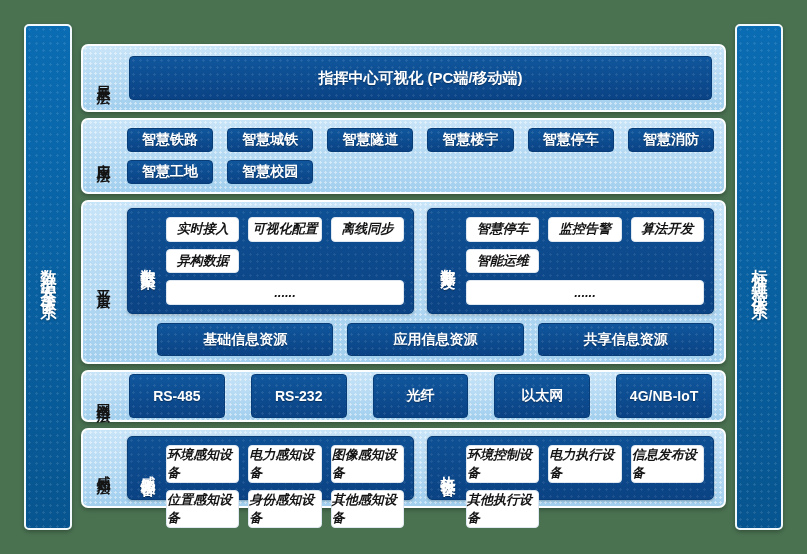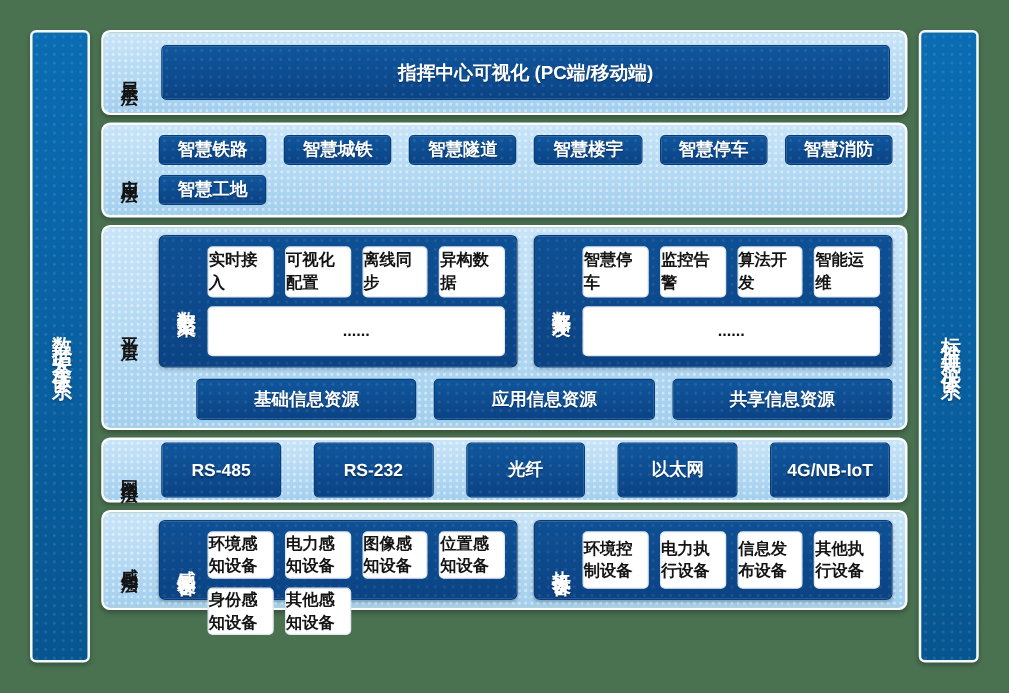--- a/index.html
+++ b/index.html
@@ -23,21 +23,21 @@
     background-size:7px 7px,100% 100%;
     display:flex;align-items:center;justify-content:center;
     box-shadow:0 2px 4px rgba(0,0,0,.28);
   }
   .pillar .v-text{
     writing-mode:vertical-rl;text-orientation:upright;
     color:#fff;font-size:16px;font-weight:700;letter-spacing:7px;
     text-shadow:0 1px 2px rgba(0,0,0,.35);
   }
   
-  .center{flex:1;display:flex;flex-direction:column;gap:6px;min-width:0;}
+  .center{flex:1;display:flex;flex-direction:column;gap:6px;min-width:0;margin-top:20px;}
   .layer{
     box-sizing:border-box;
     border:2px solid #fbfdfe;border-radius:7px;
     background-image:
       radial-gradient(rgba(255,255,255,.45) 1px, transparent 1.2px),
       linear-gradient(180deg,#c8e4f8,#a2cfee);
     background-size:5px 5px,100% 100%;
     box-shadow:0 2px 4px rgba(0,0,0,.28);
     display:flex;align-items:stretch;gap:10px;
     padding:6px 10px 6px 8px;
@@ -83,22 +83,22 @@
     display:flex;gap:9px;padding:8px 9px;
     box-shadow:0 1px 3px rgba(0,0,0,.25);
   }
   .group-label{
     flex:0 0 20px;align-self:center;
     writing-mode:vertical-rl;text-orientation:upright;
     color:#fff;font-size:15px;font-weight:700;letter-spacing:2px;
     text-shadow:0 1px 1px rgba(0,0,0,.35);
   }
   .group-grid{
-    flex:1;display:grid;grid-template-columns:1fr 1fr 1fr 1fr;
-    grid-auto-rows:1fr;gap:7px 9px;
+    flex:1;display:grid;grid-template-columns:1fr 1fr 1fr;
+    grid-auto-rows:1fr;gap:7px 9px;font-style:italic;
   }
   .white-box{
     background:#fff;border-radius:4px;border:1px solid #dfe8f0;
     display:flex;align-items:center;justify-content:center;
     font-size:13px;font-weight:700;color:#141414;
   }
   .span-2{grid-column:1 / -1;}
   .resources{display:flex;gap:14px;height:33px;flex:0 0 33px;padding-left:30px;}
   .resources .btn-dark{flex:1;}
   
@@ -126,20 +126,21 @@
     <section class="layer layer-application">
       <div class="layer-label">应用层</div>
       <div class="app-grid">
         <div class="btn-dark">智慧铁路</div>
         <div class="btn-dark">智慧城铁</div>
         <div class="btn-dark">智慧隧道</div>
         <div class="btn-dark">智慧楼宇</div>
         <div class="btn-dark">智慧停车</div>
         <div class="btn-dark">智慧消防</div>
         <div class="btn-dark">智慧工地</div>
+        <div class="btn-dark">智慧校园</div>
       </div>
     </section>
 
     <section class="layer layer-platform">
       <div class="layer-label">平台层</div>
       <div class="platform-content">
         <div class="platform-groups">
 
           <div class="group">
             <div class="group-label">数据汇聚</div>

